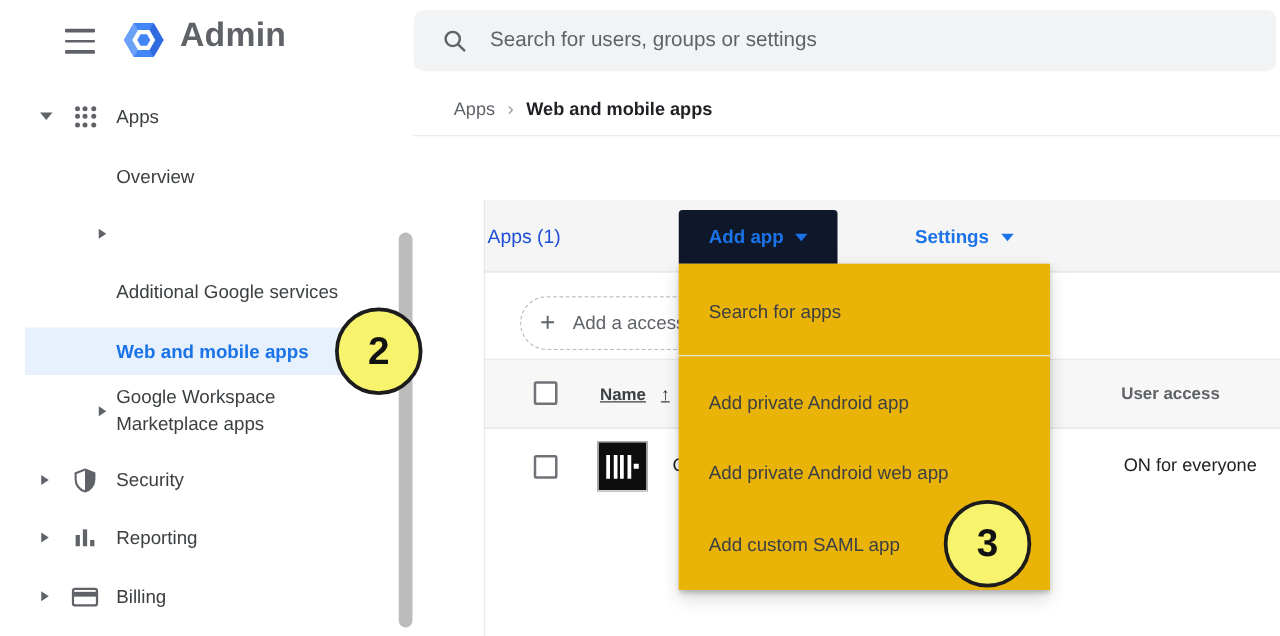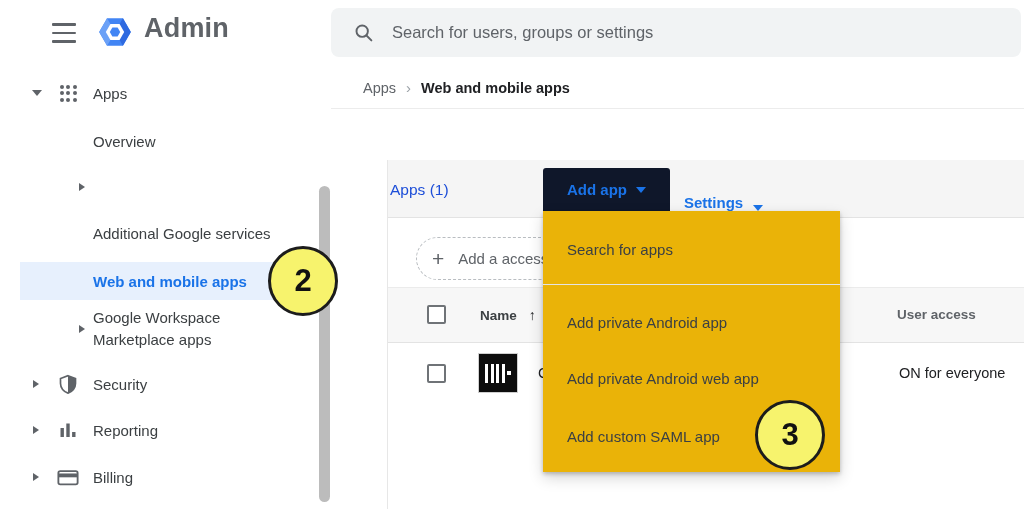--- a/index.html
+++ b/index.html
@@ -46,33 +46,33 @@
   .two-line .side-label { white-space:normal; width:160px; line-height:1.45; }
   .scrollbar-thumb { left:319px; top:186px; width:11px; height:316px; border-radius:6px; background:#bcbcbc; }
 
   
   .card-left-border { left:387px; top:160px; bottom:0; width:1px; background:#e7e7e7; }
   .toolbar-band { left:388px; top:160px; right:0; height:58px; background:#f5f5f5; border-bottom:1px solid #e3e3e3; }
   .toolbar-title { left:390px; top:181px; font-size:15.5px; color:#1d4ed8; }
   .addapp-btn { left:543px; top:168px; width:127px; height:43px; background:#0f172a; border-radius:3px 3px 0 0; display:flex; align-items:center; justify-content:center; gap:9px; cursor:pointer; }
   .btn-blue-label { color:#1a73e8; font-size:15px; font-weight:bold; }
   .caret-blue { width:0; height:0; border-left:5px solid transparent; border-right:5px solid transparent; border-top:6px solid #1a73e8; }
-  .settings-btn { left:684px; top:168px; height:43px; display:flex; align-items:flex-end; gap:10px; cursor:pointer; }
+  .settings-btn { left:732px; top:168px; height:43px; display:flex; align-items:center; gap:10px; cursor:pointer; }
 
   
   .filter-chip { left:416px; top:237px; height:43px; width:172px; border:1px dashed #b9bdc1; border-radius:22px; display:flex; align-items:center; gap:14px; padding-left:15px; color:#5f6368; cursor:pointer; background:#fff; }
   .plus-glyph { font-size:21px; font-weight:400; color:#5f6368; line-height:1; }
   .filter-label { font-size:15px; white-space:nowrap; overflow:hidden; }
 
   
   .thead-band { left:388px; top:287px; right:0; height:56px; background:#f7f7f7; border-top:1px solid #ebebeb; border-bottom:1px solid #e3e3e3; }
   .checkbox { width:19px; height:19px; border:2px solid #6f7377; border-radius:2px; background:#fff; cursor:pointer; }
   .cb-head { left:427px; top:305px; }
   .cb-row { left:427px; top:364px; }
-  .name-header { left:480px; top:307px; display:flex; gap:12px; align-items:center; cursor:pointer; }
+  .name-header { left:480px; top:307px; display:flex; gap:12px; align-items:center; cursor:pointer;text-decoration:underline; }
   .th-label { font-size:13.5px; font-weight:bold; color:#3c4043; }
   .sort-arrow { font-size:14px; color:#202124; }
   .ua-header { left:897px; top:307px; font-size:13.5px; font-weight:bold; color:#5f6368; }
   .app-icon { left:478px; top:353px; width:40px; height:40px; background:#0d0d0d; border:1px solid #cfcfcf; display:flex; align-items:center; justify-content:center; gap:2.5px; }
   .app-icon i { display:block; width:3px; height:19px; background:#fff; }
   .app-icon .dot { width:3.5px; height:4.5px; align-self:center; }
   .row-name { left:538px; top:365px; font-size:14.5px; color:#202124; }
   .row-access { left:899px; top:365px; font-size:14.5px; color:#202124; }
 
   

